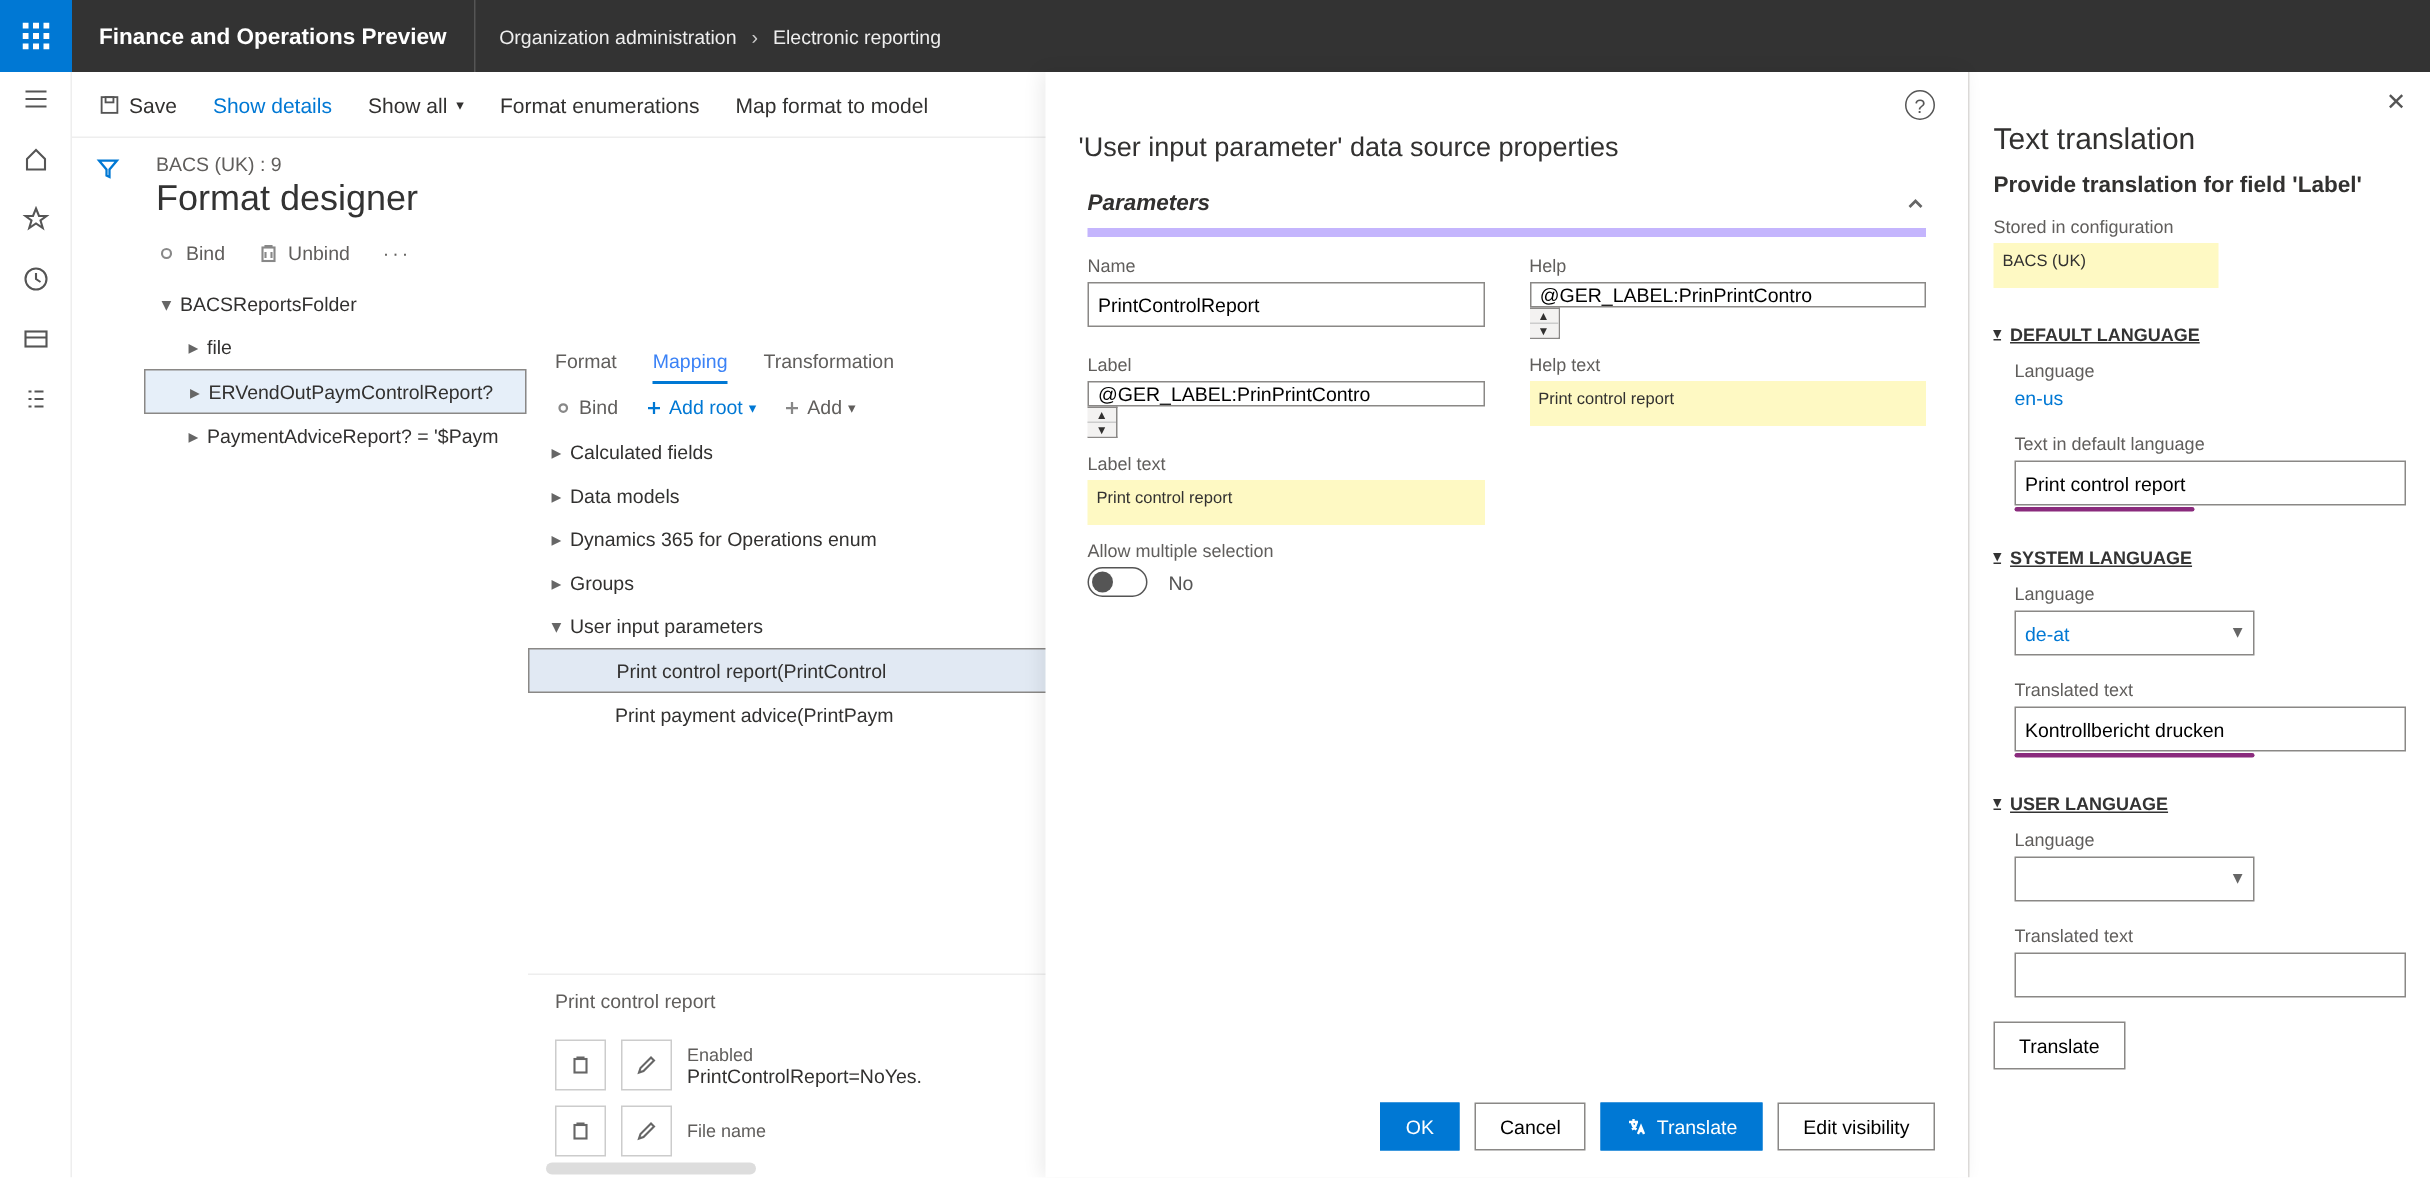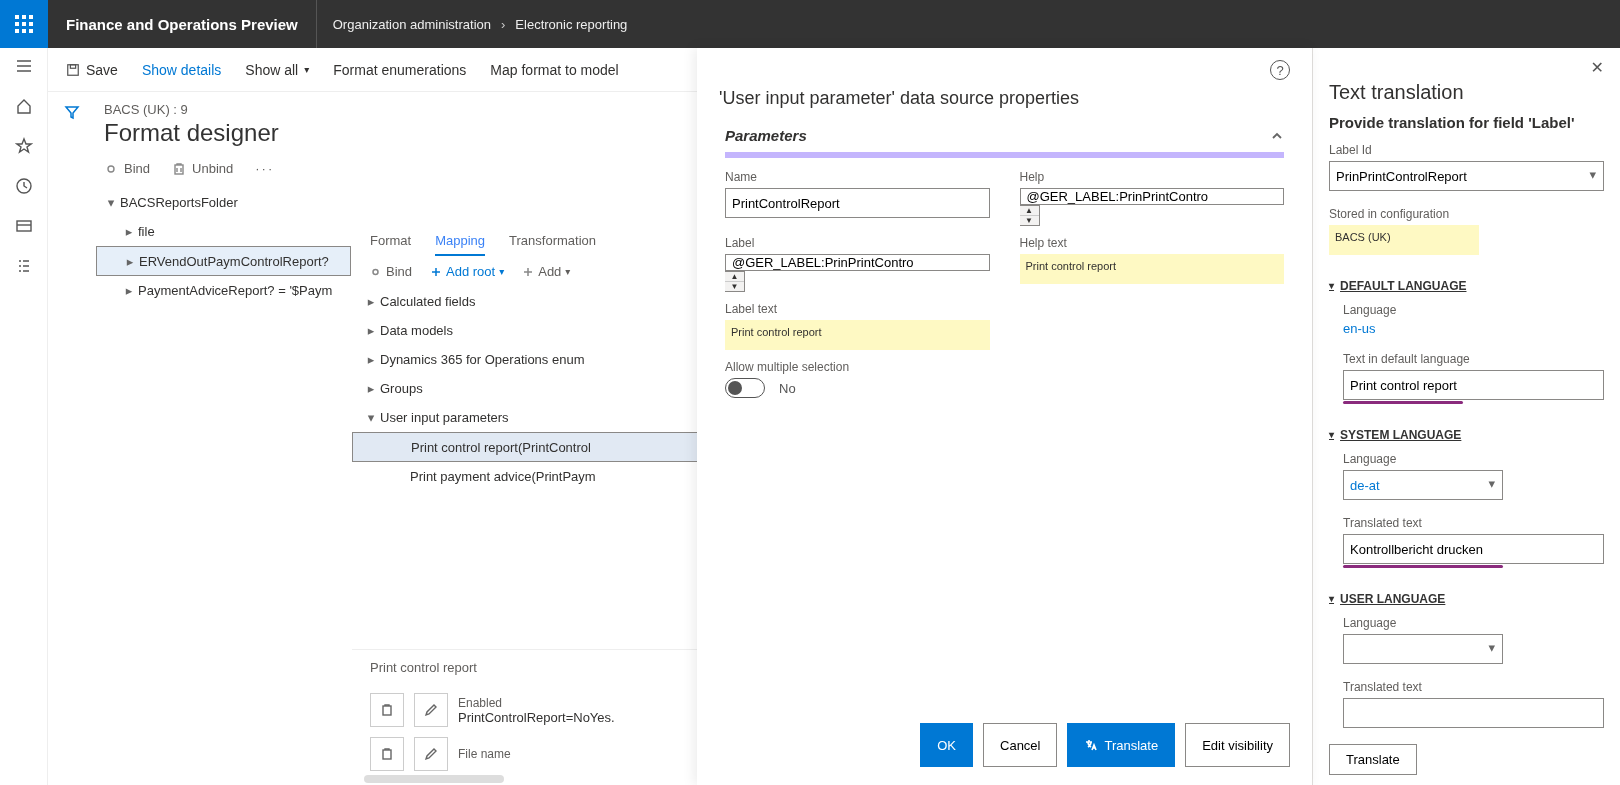--- a/index.html
+++ b/index.html
@@ -83,21 +83,21 @@
   .spinbtns div{flex:1;display:flex;align-items:center;justify-content:center;font-size:8px;background:#f3f2f1;cursor:pointer;}
   .spinbtns div:first-child{border-bottom:1px solid #ccc;}
   .sel{width:100%;height:30px;border:1px solid #8a8886;padding:0 6px;font-size:13px;background:#fff;appearance:none;position:relative;}
   .selwrap{position:relative;}
   .selwrap::after{content:"▾";position:absolute;right:8px;top:6px;color:#666;pointer-events:none;}
   .toggle{width:40px;height:20px;border:1px solid #555;border-radius:10px;position:relative;background:#fff;cursor:pointer;}
   .toggle .knob{width:14px;height:14px;border-radius:50%;background:#555;position:absolute;top:2px;left:2px;}
   .togrow{display:flex;align-items:center;gap:14px;font-size:13px;color:#555;}
 
   .flyfoot{margin-top:auto;display:flex;justify-content:flex-end;gap:10px;padding:10px 22px;}
-  .btn{height:44px;padding:0 16px;border:1px solid #8a8886;background:#fff;cursor:pointer;font-size:13px;display:flex;align-items:center;gap:6px;}
+  .btn{height:32px;padding:0 16px;border:1px solid #8a8886;background:#fff;cursor:pointer;font-size:13px;display:flex;align-items:center;gap:6px;}
   .btn.primary{background:#0078d4;border-color:#0078d4;color:#fff;}
   .btn.primary svg{stroke:#fff;fill:none;width:14px;height:14px;stroke-width:1.6;}
 
   
   .rpanel{width:308px;border-left:1px solid #e1dfdd;display:flex;flex-direction:column;padding:10px 16px;}
   .rpanel .close{align-self:flex-end;cursor:pointer;font-size:16px;color:#555;}
   .rpanel h2{font-size:20px;font-weight:400;margin:4px 0 10px;}
   .rpanel .sub{font-size:15px;font-weight:600;margin-bottom:12px;}
   .rpanel .grp{margin-bottom:16px;}
   .rpanel .caret{display:flex;align-items:center;gap:6px;font-size:12px;font-weight:700;color:#333;margin:8px 0 10px;cursor:pointer;text-decoration:underline;}
@@ -420,24 +420,20 @@
       </div>
     </div>
   </div>
 
   <div class="rpanel">
     <div class="close">✕</div>
     <h2>Text translation</h2>
     <div class="sub">Provide translation for field 'Label'</div>
 
     <div class="grp">
-      <div class="lbl2">Label Id</div>
-      <div class="selwrap"><input class="sel" value="PrinPrintControlReport" style=""></div>
-    </div>
-    <div class="grp">
       <div class="lbl2">Stored in configuration</div>
       <div class="ro" style="display:inline-block;min-width:150px">BACS (UK)</div>
     </div>
 
     <div class="caret">DEFAULT LANGUAGE</div>
     <div class="grp" style="padding-left:14px">
       <div class="lbl2">Language</div>
       <div class="blue">en-us</div>
     </div>
     <div class="grp" style="padding-left:14px">

